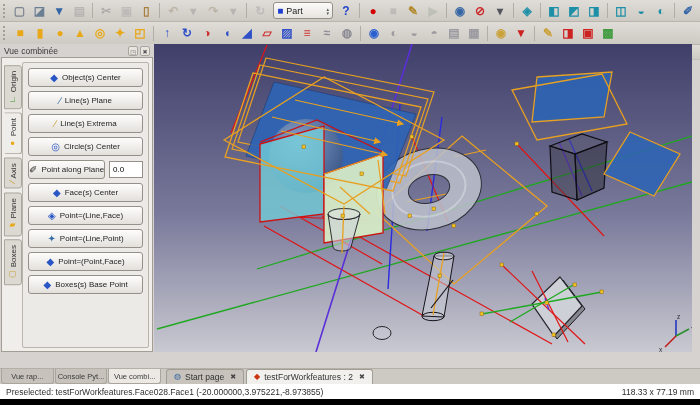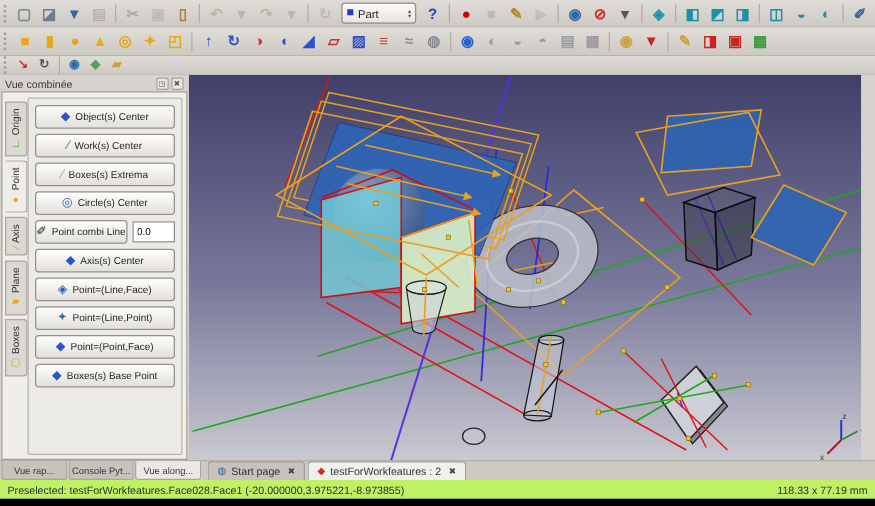--- a/index.html
+++ b/index.html
@@ -20,21 +20,21 @@
   .ticon.disabled { opacity:.4; filter:grayscale(70%); }
   .tsep { width:1px; height:15px; background:#b2ada5; margin:0 3px; }
   .g { line-height:1; }
   .combo { display:flex; align-items:center; gap:3px; width:88px; height:17px; margin:0 3px;
            padding:0 3px; font-size:9px; color:#222; border:1px solid #948f87; border-radius:3px;
            background:linear-gradient(#fcfbfa,#e7e4df); }
   .cico { font-size:10px; line-height:1; }
   .spin { margin-left:auto; display:flex; flex-direction:column; font-size:5px; line-height:4px; color:#555; }
 
   
-  .main { position:absolute; top:60px; left:0; width:580px; height:308px; display:flex; }
+  .main { position:absolute; top:44px; left:0; width:580px; height:308px; display:flex; }
 
   
   .dock { width:162px; display:flex; flex-direction:column; background:#d6d2cf; }
   .dock-header { height:14px; display:flex; align-items:center; padding:0 4px; font-size:8.5px; color:#3a3a3a; }
   .wbtns { margin-left:auto; display:flex; gap:2px; }
   .wbtn { width:10px; height:10px; border:1px solid #a9a49c; background:#e8e5e0; font-size:6px;
           display:flex; align-items:center; justify-content:center; color:#555; border-radius:2px; }
   .dock-tabs { display:flex; height:17px; padding:0 2px; gap:1px; align-items:flex-end; position:relative; z-index:2; }
   .dtab { font-size:8.5px; padding:2px 6px 2px 6px; background:#c7c2bb; border:1px solid #a29d95;
           border-bottom:none; border-radius:3px 3px 0 0; color:#3a3a3a; white-space:nowrap; }
@@ -75,21 +75,21 @@
   .mtab { display:flex; align-items:center; gap:4px; font-size:8.5px; padding:0 7px; height:15px;
           background:#c7c2bb; border:1px solid #a29d95; border-bottom:none;
           border-radius:3px 3px 0 0; color:#333; white-space:nowrap; }
   .mtab.active { background:#f2f0ed; }
   .mico { font-size:8px; line-height:1; }
   .close { font-size:7px; color:#444; margin-left:2px; }
 
   
   .status { position:absolute; top:384px; left:0; width:700px; height:15px; display:flex;
             align-items:center; justify-content:space-between; padding:0 6px; font-size:8.5px;
-            color:#2e2e2e; background:#bef264; }
+            color:#2e2e2e; background:#ffffff; }
   .blackstrip { position:absolute; top:399px; left:0; width:700px; height:6px; background:#000; }
 </style>
 </head>
 <body>
 
 <div class="app">
 
   <div class="tb tb1">
     <span class="thandle"></span>
     <div class="tlist">
@@ -358,43 +358,43 @@
           </div>
         <div class="wf-area">
           <div style="display:flex;flex-direction:column;gap:4px;">
 
           <button class="wf-btn">
                 <span class="bico" style="color: rgb(41, 86, 196);">◆</span>
                 <span>Object(s) Center</span>
               </button>
               <button class="wf-btn">
                 <span class="bico" style="color: rgb(58, 110, 165);">∕</span>
-                <span>Work(s) Center</span>
+                <span>Line(s) Plane</span>
               </button>
               <button class="wf-btn">
                 <span class="bico" style="color: rgb(202, 162, 58);">∕</span>
-                <span>Boxes(s) Extrema</span>
+                <span>Line(s) Extrema</span>
               </button>
               <button class="wf-btn">
                 <span class="bico" style="color: rgb(41, 86, 196);">◎</span>
                 <span>Circle(s) Center</span>
               </button>
             </div>
           <div class="pal-row">
             <button class="wf-btn">
               <span class="bico">✐</span>
-              <span>Point combi Line</span>
+              <span>Point along Plane</span>
             </button>
             <input class="pal-input" value="0.0" style="">
           </div>
           <div style="display:flex;flex-direction:column;gap:4px;">
 
           <button class="wf-btn">
                 <span class="bico" style="color: rgb(41, 86, 196);">◆</span>
-                <span>Axis(s) Center</span>
+                <span>Face(s) Center</span>
               </button>
               <button class="wf-btn">
                 <span class="bico" style="color: rgb(41, 86, 196);">◈</span>
                 <span>Point=(Line,Face)</span>
               </button>
               <button class="wf-btn">
                 <span class="bico" style="color: rgb(58, 110, 165);">✦</span>
                 <span>Point=(Line,Point)</span>
               </button>
               <button class="wf-btn">
@@ -548,21 +548,21 @@
   <div class="bottom-row">
     <div class="dock-bottom-tabs">
 
     <div class="btab">
           <span>Vue rap...</span>
         </div>
         <div class="btab">
           <span>Console Pyt...</span>
         </div>
         <div class="btab active">
-          <span>Vue along...</span>
+          <span>Vue combi...</span>
         </div>
       </div>
     <div class="mdi">
 
         <div class="mtab">
           <span class="mico" style="color: rgb(52, 101, 164);">◍</span>
           <span>Start page</span>
           <span class="close">✖</span>
         </div>
 

